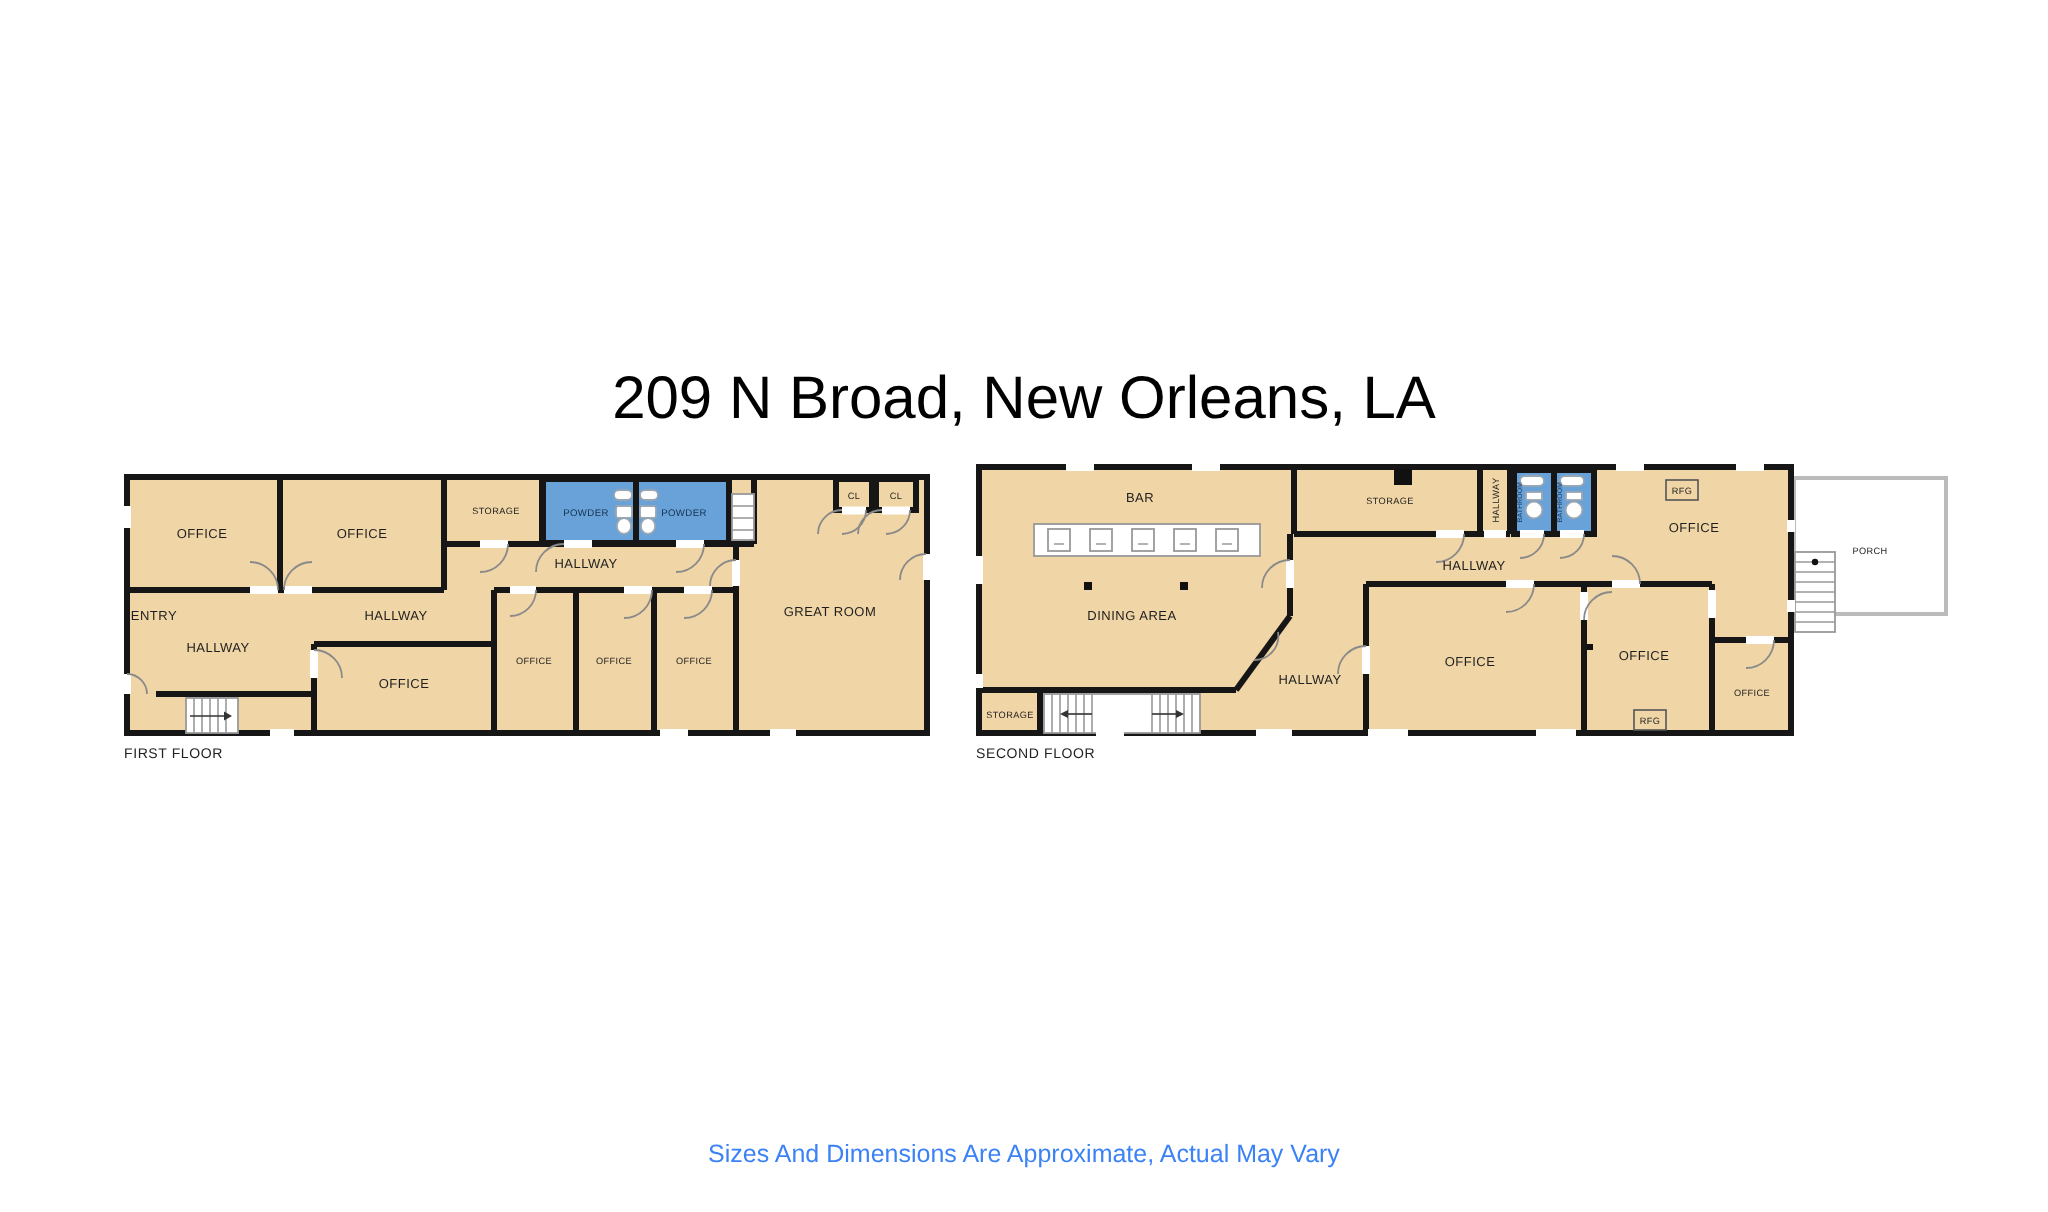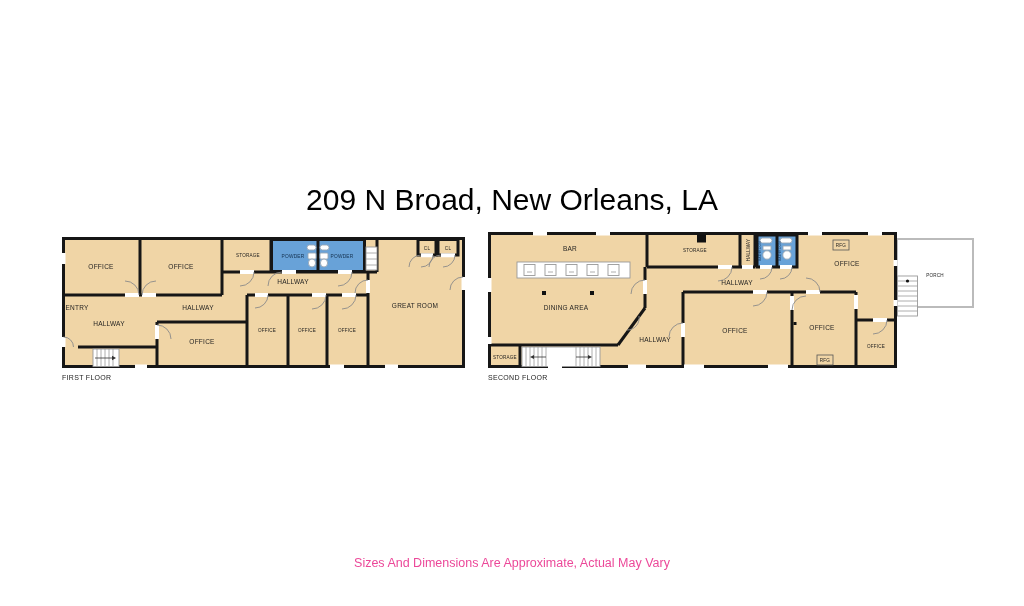--- a/index.html
+++ b/index.html
@@ -7,22 +7,22 @@
     --wet-room-fill:#68a2d8;
     --wall:#161616;
     --porch-wall:#bbbbbb;
     --label:#1f1f1f;
   }
   html,body{margin:0;padding:0;background:#fff;}
   .canvas{position:relative;width:1024px;height:606px;background:#ffffff;overflow:hidden;
           font-family:"Liberation Sans",sans-serif;}
   .title{position:absolute;left:0;top:148px;width:1024px;text-align:center;
          font-size:30px;font-weight:400;color:#000;letter-spacing:0;margin-top:35px;}
-  .footer{position:absolute;left:0;top:556px;width:1024px;text-align:center;
-          font-size:12.5px;color:#ec4899;}
+  .footer{position:absolute;left:0;top:570px;width:1024px;text-align:center;
+          font-size:12.5px;color:#3b82f6;}
   .floor-name{position:absolute;font-size:7px;color:#222;letter-spacing:.3px;}
   .fn1{left:62px;top:374px;}
   .fn2{left:488px;top:374px;}
   svg{position:absolute;overflow:visible;}
   .wallrect{fill:var(--room-fill);stroke:var(--wall);stroke-width:3;}
   .wetrect{fill:var(--wet-room-fill);stroke:var(--wall);stroke-width:3;}
   .wall{stroke:var(--wall);stroke-width:3;fill:none;}
   .gap{stroke:#ffffff;stroke-width:4;fill:none;}
   .arc{stroke:#8a8a8a;stroke-width:.9;fill:none;}
   .fix{fill:#fff;stroke:#97a6b4;stroke-width:.9;}

